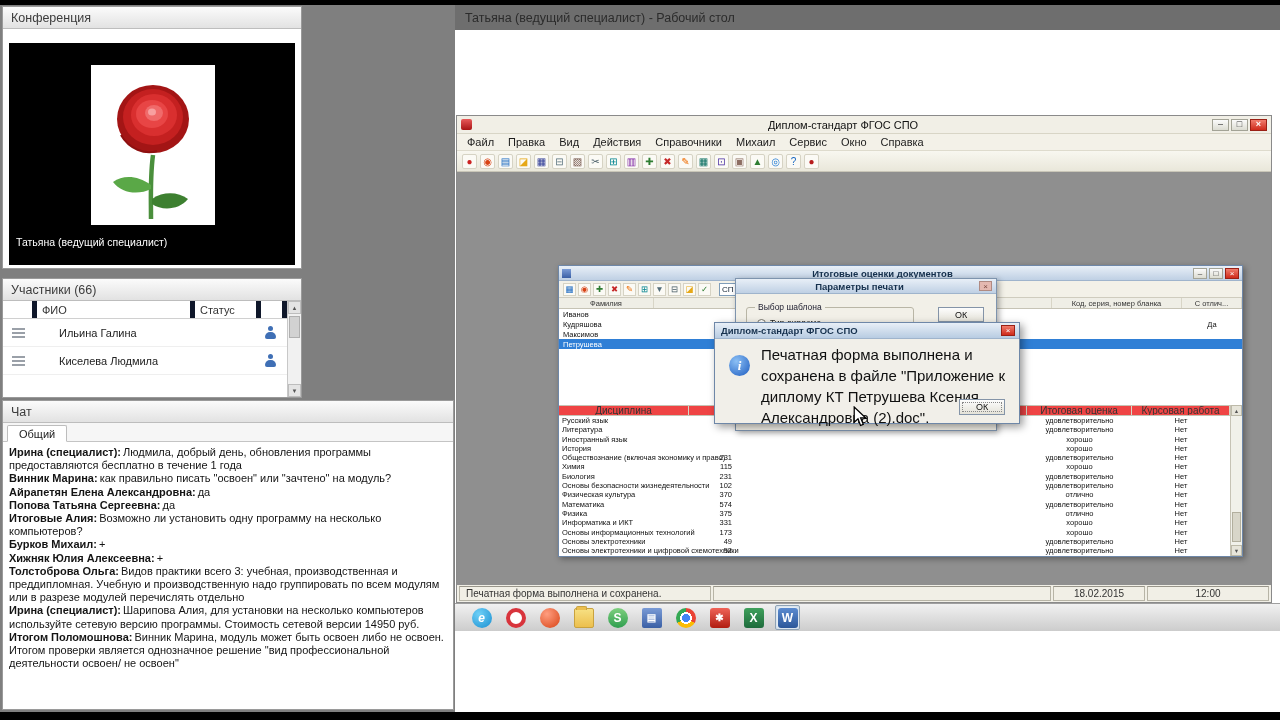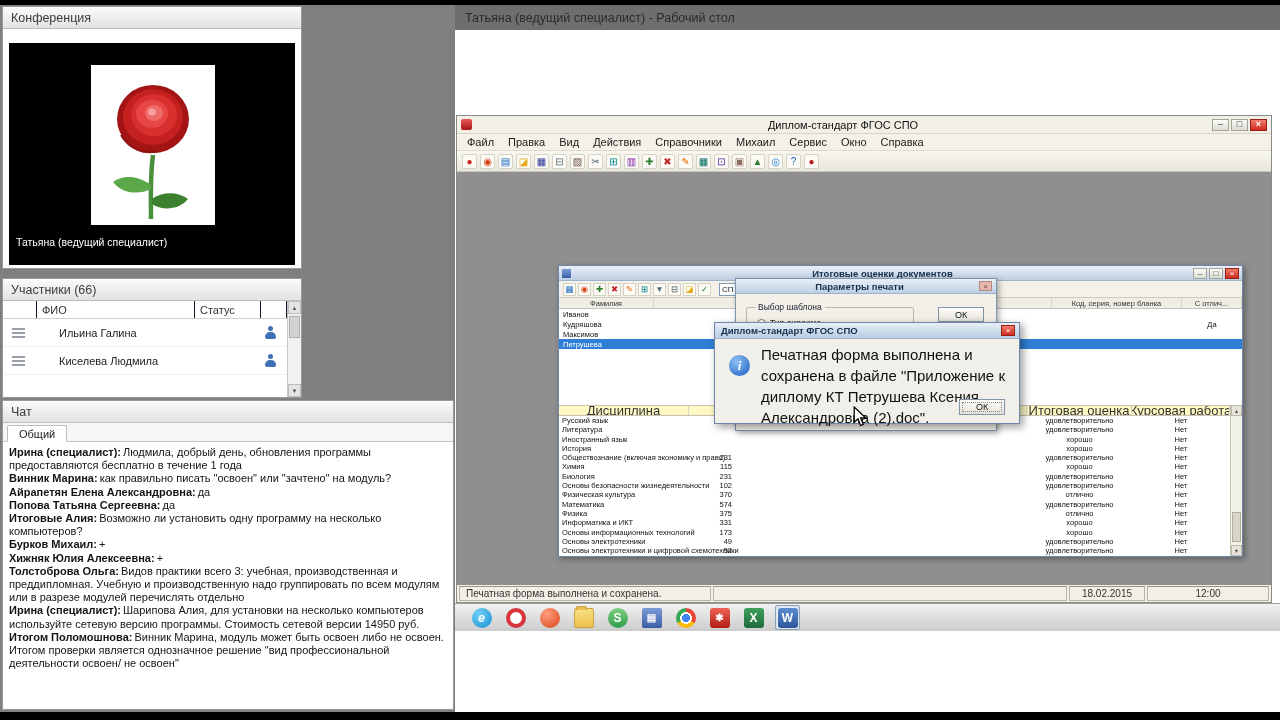--- a/index.html
+++ b/index.html
@@ -15,21 +15,21 @@
 
   #conference{left:2px;top:6px;width:300px;height:263px}
   .video{position:absolute;left:6px;top:36px;width:286px;height:222px;background:#000}
   .rose-box{position:absolute;left:82px;top:22px;width:124px;height:160px}
   .video-caption{position:absolute;left:7px;bottom:17px;color:#fff;font-size:10.5px}
 
   #participants{left:2px;top:278px;width:300px;height:120px}
   .p-body{position:absolute;left:0;right:0;top:22px;bottom:0}
   .p-table{position:absolute;left:0;top:0;right:14px;bottom:0}
   .pt-colhead{display:grid;grid-template-columns:34px 158px 66px 1fr;height:18px;border-bottom:1px solid #d0d0d0;font-size:11px;color:#333}
-  .pt-colhead span{display:flex;align-items:center;padding-left:5px;border-right:1px solid #0f172a;overflow:hidden;white-space:nowrap}
+  .pt-colhead span{display:flex;align-items:center;padding-left:5px;border-right:5px solid #0f172a;overflow:hidden;white-space:nowrap}
   .p-row{display:grid;grid-template-columns:34px 158px 66px 1fr;height:28px;border-bottom:1px solid #efefef;font-size:11px;color:#222}
   .p-cell{display:flex;align-items:center;overflow:hidden}
   .p-name{padding-left:22px}
   .hamburger{display:inline-block;width:13px;height:10px;margin-left:9px;background:repeating-linear-gradient(to bottom,#9aa0a8 0 2px,transparent 2px 4px)}
   .person-icon{display:inline-block;width:11px;height:14px;position:relative;margin-left:4px}
   .person-icon::before{content:"";position:absolute;left:3px;top:0;width:5px;height:5px;border-radius:50%;background:#3f6fb5}
   .person-icon::after{content:"";position:absolute;left:0;top:6px;width:11px;height:7px;border-radius:5px 5px 2px 2px;background:#3f6fb5}
   .v-scroll{position:absolute;right:0;top:0;bottom:0;width:14px;background:#f1f1f1;border-left:1px solid #c8c8c8}
   .v-scroll .arr{position:absolute;left:0;width:13px;height:13px;background:#e4e4e4;border:1px solid #bdbdbd;font-size:6px;color:#555;display:flex;align-items:center;justify-content:center}
   .v-scroll .arr.up{top:0}
@@ -55,21 +55,21 @@
   .win-btn.close{background:linear-gradient(#f07c6c,#cf2a1b);border-color:#9a2015;color:#fff;font-weight:bold}
   .app-menubar{height:17px;display:flex;align-items:center;padding-left:3px;font-size:11px;color:#1c1c1c;border-bottom:1px solid #dedbcd;background:#f3f1e8}
   .menu-item{padding:0 7px}
   .app-toolbar{height:21px;display:flex;align-items:center;gap:3px;padding-left:5px;border-bottom:1px solid #c9c6b8;background:linear-gradient(#f8f7f0,#e9e7da)}
   .tb-ico{width:15px;height:15px;display:flex;align-items:center;justify-content:center;font-size:10px;background:#fbfaf5;border:1px solid #d6d3c4;border-radius:2px}
   .app-client{flex:1;background:#8f8f8f;position:relative}
   .app-statusbar{height:17px;display:flex;gap:2px;padding:1px 2px;font-size:10px;color:#333}
   .sb-box{border:1px solid #b7b4a6;border-top-color:#98958a;background:#f1efe6;display:flex;align-items:center;padding:0 6px;overflow:hidden;white-space:nowrap}
   .sb-msg{width:252px}
   .sb-fill{flex:1}
-  .sb-date{width:76px;justify-content:center}
+  .sb-date{width:92px;justify-content:center}
   .sb-time{width:122px;justify-content:center}
 
   
   #grades{position:absolute;left:558px;top:265px;width:685px;height:292px;background:#f1efe6;border:1px solid #6e87a8;display:flex;flex-direction:column;z-index:10;box-shadow:2px 2px 6px rgba(0,0,0,.35)}
   .g-titlebar{height:15px;background:linear-gradient(#e8eff7,#bfd0e4);display:flex;align-items:center;padding:0 3px;border-bottom:1px solid #9fb4cc}
   .g-icon{width:9px;height:9px;background:linear-gradient(#7a9bd6,#3a5fa5);margin-right:3px}
   .g-title{flex:1;text-align:center;font-size:9.5px;font-weight:bold;color:#15304d}
   .g-btn{width:14px;height:11px;margin-left:2px;display:flex;align-items:center;justify-content:center;font-size:8px;background:linear-gradient(#fbfbfb,#dcdcd2);border:1px solid #a3a396;color:#333}
   .g-btn.close{background:linear-gradient(#f07c6c,#cf2a1b);border-color:#9a2015;color:#fff}
   .g-toolbar{height:17px;display:flex;align-items:center;gap:2px;padding-left:4px;border-bottom:1px solid #cfccbe;background:#f3f1e8}
@@ -79,21 +79,21 @@
   .stu-head,.stu-row{display:grid;grid-template-columns:95px 1fr 130px 60px}
   .stu-head{height:11px;background:#efeee6;border-bottom:1px solid #c6c3b5;font-size:7.5px;color:#333}
   .stu-head span{display:flex;align-items:center;justify-content:center;border-right:1px solid #d8d5c7;overflow:hidden;white-space:nowrap}
   .stu-row{height:10px;background:#fff;font-size:7.5px;color:#111}
   .stu-row span{display:flex;align-items:center;padding-left:4px;overflow:hidden;white-space:nowrap}
   .stu-row .stu-otl{justify-content:center;padding-left:0}
   .stu-row.selected{background:#2f7fd6;color:#fff}
   .g-filler{flex:1;background:#fff}
   .subj-wrap{position:relative;background:#fff;padding-right:12px}
   .subj-head,.subj-row{display:grid;grid-template-columns:130px 47px 1fr 105px 98px}
-  .subj-head{height:11px;background:#fef9c3;border-top:1px solid #c6c3b5;border-bottom:1px solid #c6c3b5;font-size:13px;color:#333}
+  .subj-head{height:11px;background:#ef4444;border-top:1px solid #c6c3b5;border-bottom:1px solid #c6c3b5;font-size:10px;color:#333}
   .subj-head span{display:flex;align-items:center;justify-content:center;border-right:1px solid #d8d5c7;overflow:hidden;white-space:nowrap}
   .subj-rows{height:140px;overflow:hidden}
   .subj-row{height:9.3px;font-size:7.5px;line-height:9.3px;color:#101010}
   .sr-name{padding-left:3px;white-space:nowrap;overflow:visible}
   .sr-hours{text-align:right;padding-right:4px}
   .sr-grade{text-align:center}
   .sr-course{text-align:center}
   .subj-scroll{position:absolute;right:0;top:0;bottom:0;width:12px;background:#f1f1ea;border-left:1px solid #c6c3b5}
   .subj-scroll .arr{position:absolute;left:0;width:11px;height:11px;background:#e7e5da;border:1px solid #bdbaa9;font-size:5.5px;color:#555;display:flex;align-items:center;justify-content:center}
   .subj-scroll .arr.up{top:0}

